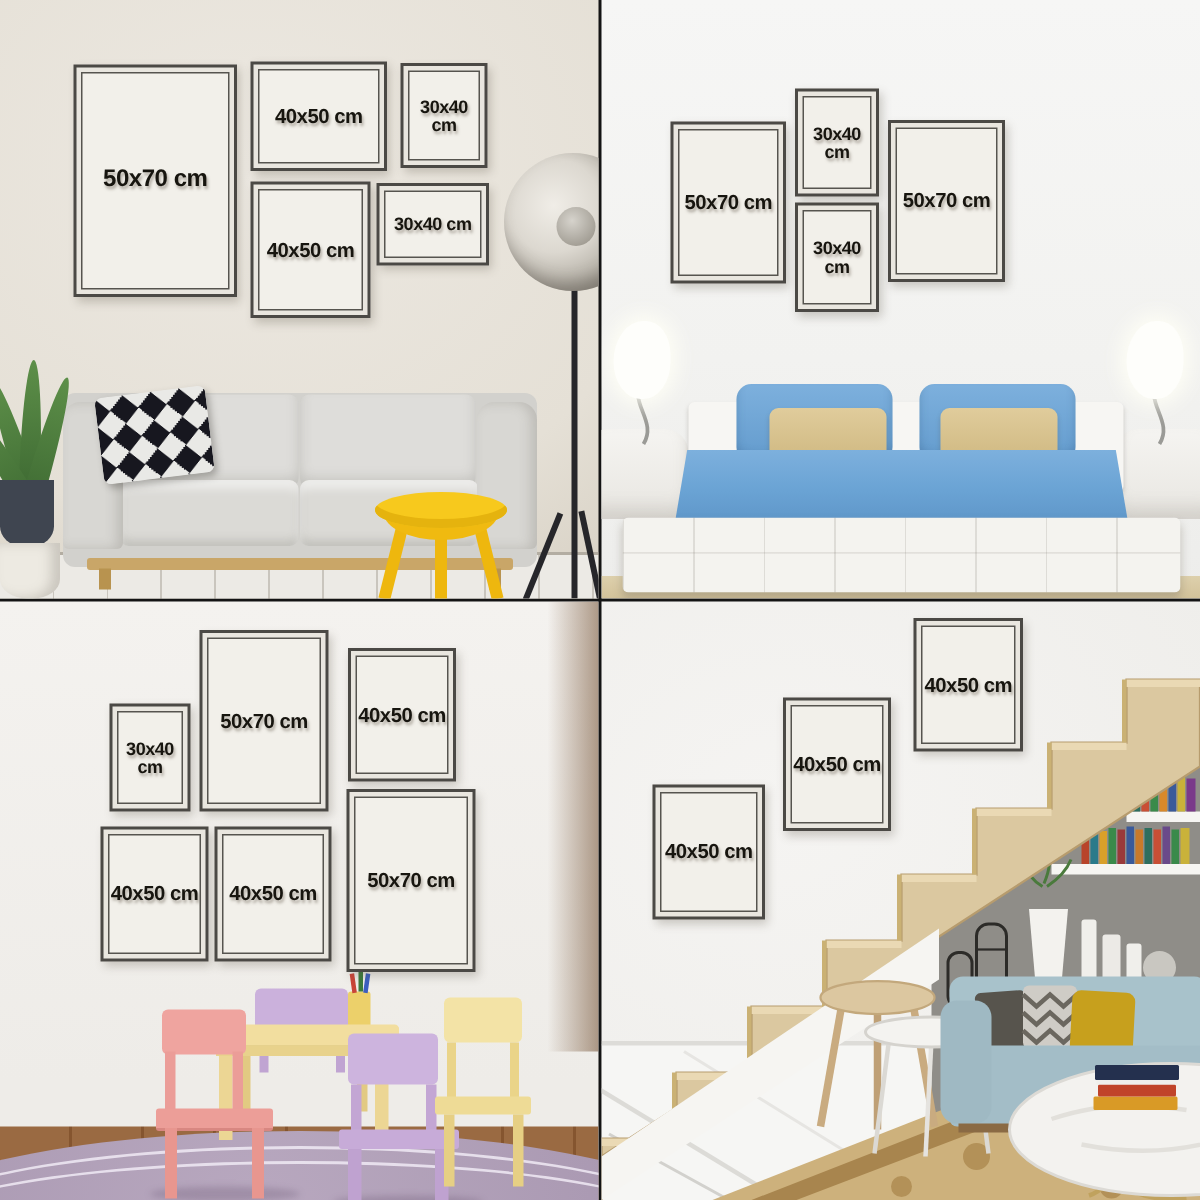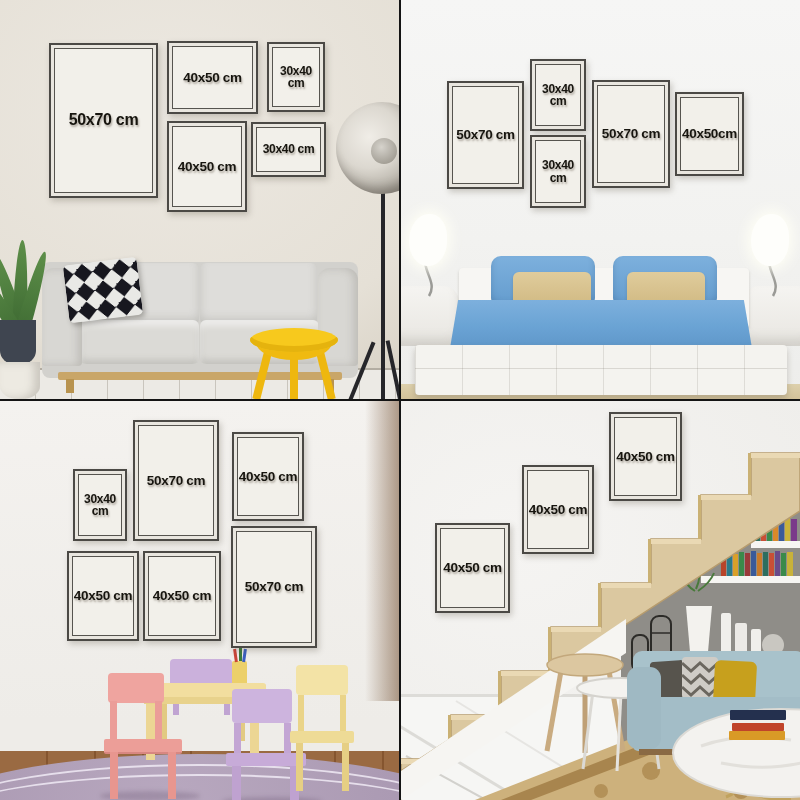--- a/index.html
+++ b/index.html
@@ -179,25 +179,20 @@
     <div class="frame size-s wrap" style="left:129px;top:135px;width:52px;height:69px">
       <div class="frame-inner">
           <span class="frame-label">30x40 cm</span>
         </div>
     </div>
     <div class="frame size-m" style="left:191px;top:80px;width:74px;height:104px">
       <div class="frame-inner">
           <span class="frame-label">50x70 cm</span>
         </div>
     </div>
-    <div class="frame size-m" style="left:274px;top:92px;width:65px;height:80px">
-      <div class="frame-inner">
-          <span class="frame-label">40x50cm</span>
-        </div>
-    </div>
   </section>
 
   <section class="q" id="q-bl">
     <div class="bl-floor"></div>
     <div class="bl-shade"></div>
     <div class="bl-rug">
       <div class="bl-ring" style="inset:10px"></div>
       <div class="bl-ring" style="inset:20px"></div>
     </div>
 

